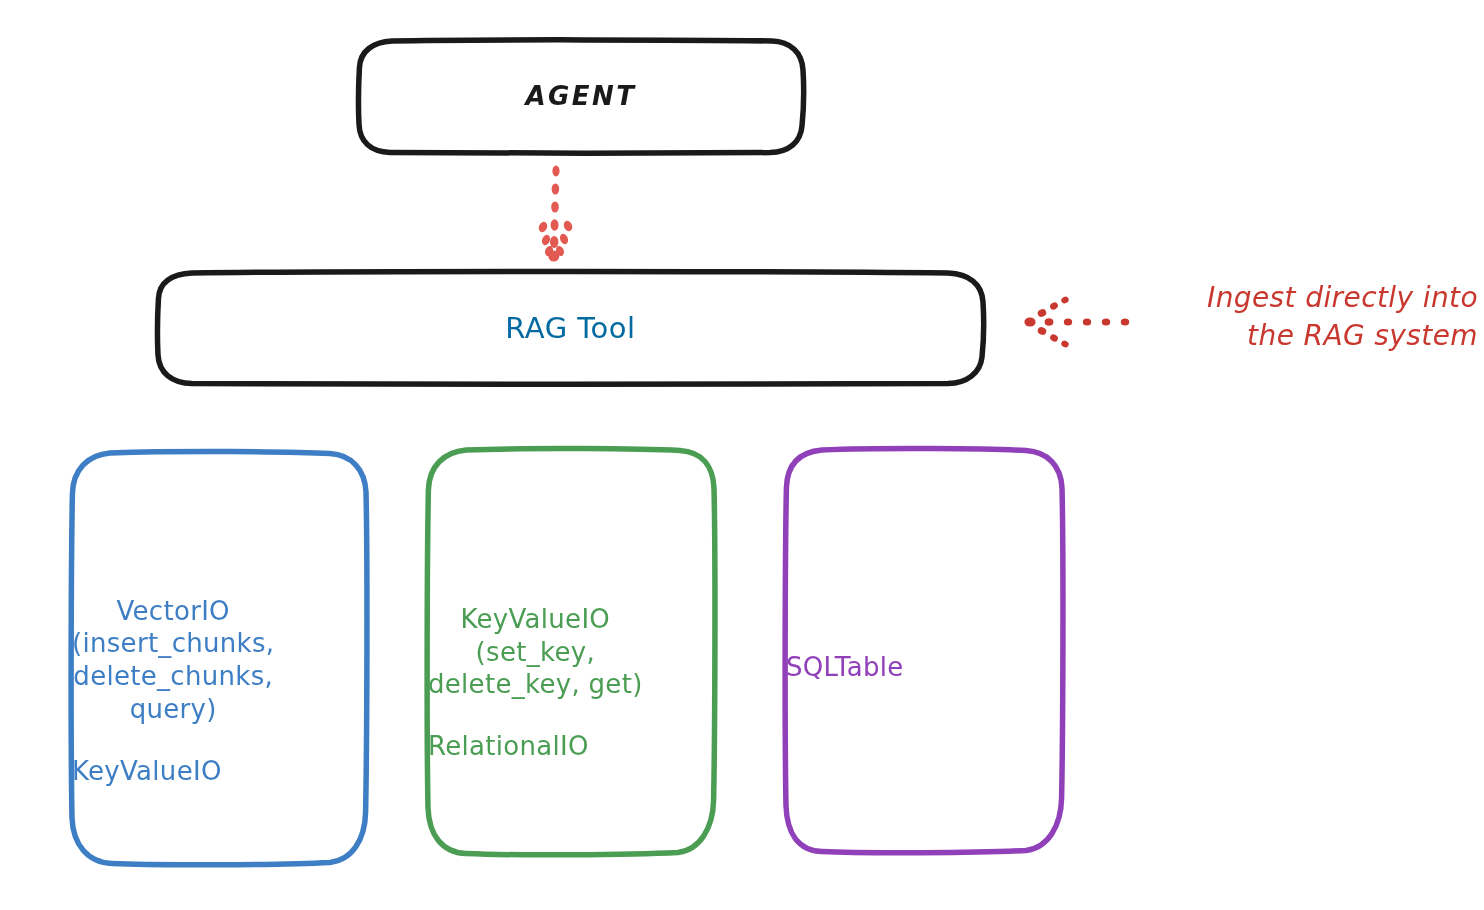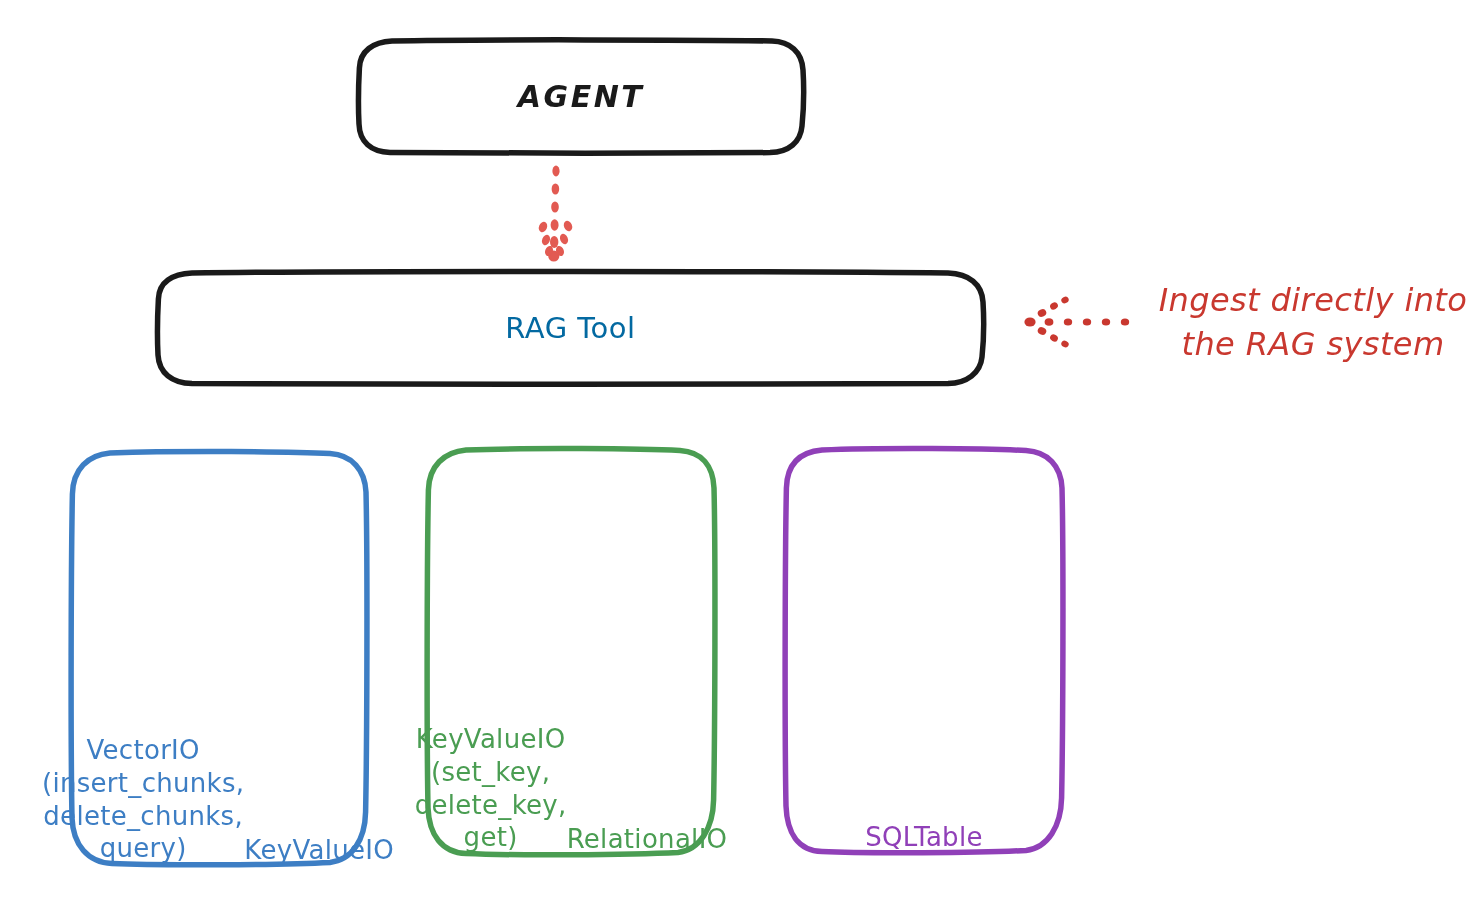--- a/index.html
+++ b/index.html
@@ -35,21 +35,21 @@
   #agent-box {
     left: 358px;
     top: 40px;
     width: 446px;
     height: 113px;
   }
   #agent-label-text {
     font-family: "DejaVu Sans", sans-serif;
     font-style: italic;
     font-weight: 600;
-    font-size: 30px;
+    font-size: 26px;
     letter-spacing: 2.5px;
     color: #1a1a1a;
   }
   
   #rag-box {
     left: 157px;
     top: 272px;
     width: 827px;
     height: 112px;
   }
@@ -58,35 +58,35 @@
     font-size: 29px;
     color: #0369a1;
     letter-spacing: 0.5px;
   }
   
   #annotation-text {
     position: absolute;
     left: 1148px;
     top: 279px;
     width: 330px;
-    text-align: center;
+    text-align: right;
     font-family: "DejaVu Sans", sans-serif;
     font-style: italic;
-    font-size: 32px;
+    font-size: 28px;
     line-height: 1.36;
     color: #c9382f;
     white-space: pre-line;
     letter-spacing: 0.4px;
   }
   
   .provider-label {
     position: absolute;
     display: flex;
-    flex-direction: row;
-    align-items: flex-end;
+    flex-direction: column;
+    align-items: flex-start;
     justify-content: center;
     text-align: center;
     pointer-events: none;
   }
   .provider-api {
     white-space: pre-line;
     font-size: 26px;
     line-height: 1.26;
     letter-spacing: 0.3px;
   }

